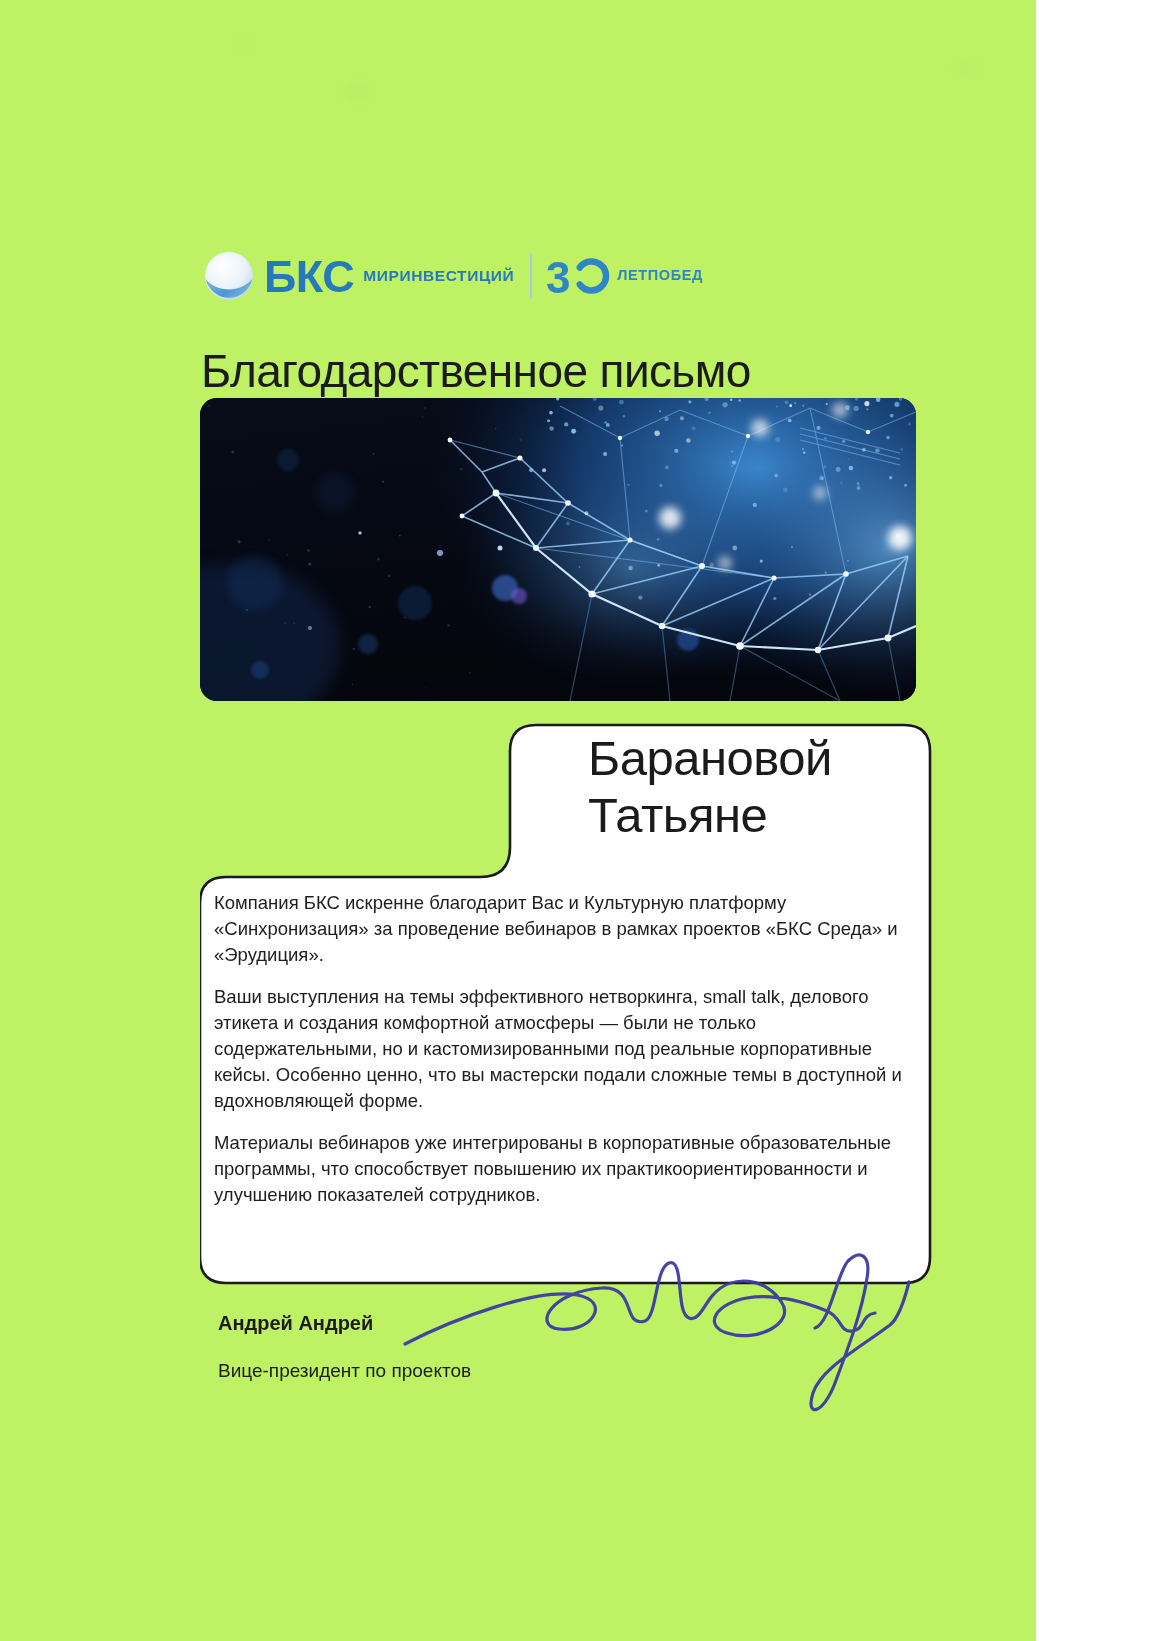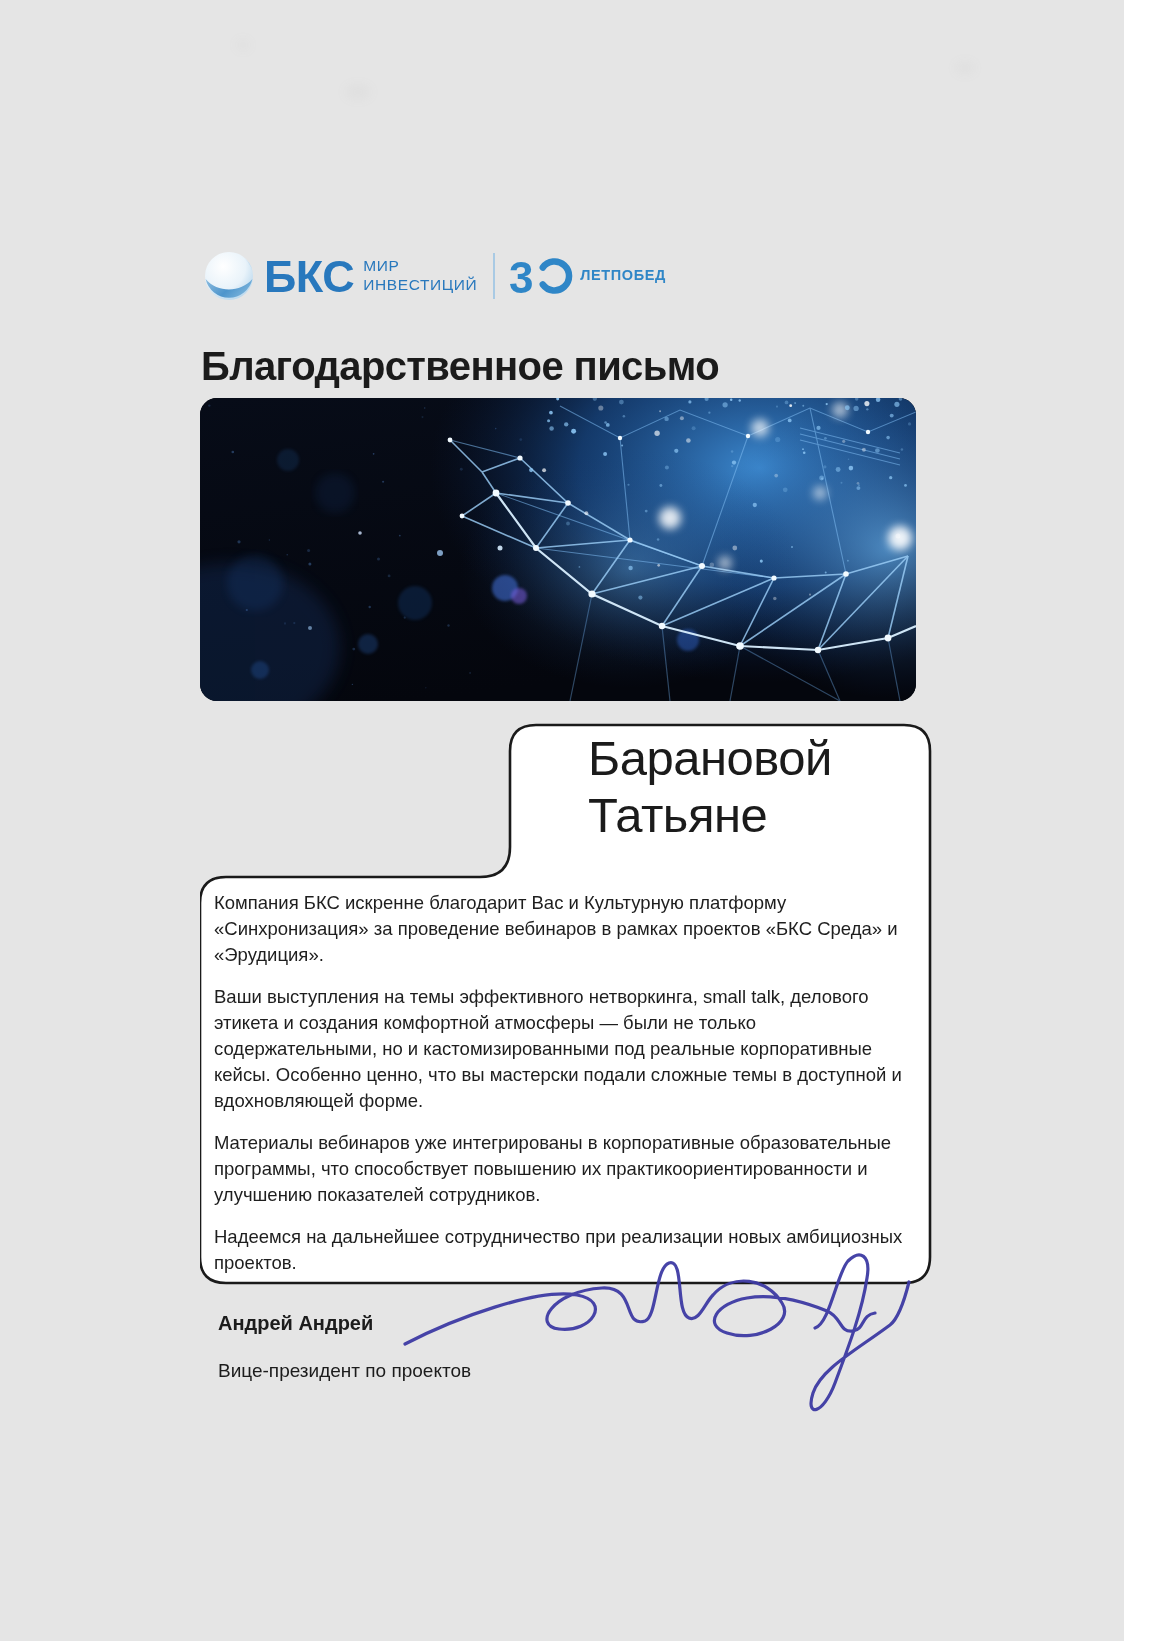--- a/index.html
+++ b/index.html
@@ -1,41 +1,41 @@
 <!DOCTYPE html>
 <html lang="ru"><head>
 <meta charset="utf-8">
 <style>
   html,body{margin:0;padding:0;background:#ffffff;}
   .page{
     position:relative;
-    width:1124px;height:1641px;
-    background:#e5e5e5;
+    width:1036px;height:1641px;
+    background:#bef264;
     font-family:"Liberation Sans", sans-serif;
     overflow:hidden;
     color:#1d1d1d;
   }
   
   .logo{position:absolute;left:203px;top:247px;height:58px;display:flex;align-items:center;}
   .logo-sphere{width:52px;height:52px;margin-right:9px;}
   .brand-text{
     font-size:45px;font-weight:700;color:#2878bd;letter-spacing:-0.5px;line-height:1;
     margin-right:9px;
   }
-  .tagline{display:flex;flex-direction:column;justify-content:center;
-    font-size:15.5px;font-weight:400;color:#2878bd;letter-spacing:0.6px;line-height:1.22;}
+  .tagline{display:flex;flex-direction:row;justify-content:center;
+    font-size:15.5px;font-weight:700;color:#2878bd;letter-spacing:0.6px;line-height:1.22;}
   .logo-divider{width:2px;height:46px;background:#a9cae4;margin:0 14px 0 16px;}
   .anniv{display:flex;align-items:center;}
   .anniv svg{display:block;}
   .anniv-tagline{display:flex;flex-direction:row;justify-content:center;margin-left:5px;
     font-size:14.5px;font-weight:700;color:#2f86c7;letter-spacing:0.6px;line-height:1.22;}
   
   .doc-title{
     position:absolute;left:201px;top:344px;
-    font-size:40px;font-weight:700;color:#1b1b1b;letter-spacing:-0.6px;
+    font-size:46px;font-weight:400;color:#1b1b1b;letter-spacing:-0.6px;
   }
   
   .hero{
     position:absolute;left:200px;top:398px;width:716px;height:303px;
     border-radius:17px;overflow:hidden;background:#04060d;
   }
   .hero svg{display:block;width:716px;height:303px;}
   
   .bubble-outline{position:absolute;left:200px;top:723px;width:732px;height:562px;}
   
@@ -362,21 +362,20 @@
 
   <div class="recipient">
     <div>Барановой</div>
     <div>Татьяне</div>
   </div>
 
   <div class="letter-body">
     <p>Компания БКС искренне благодарит Вас и Культурную платформу «Синхронизация» за проведение вебинаров в рамках проектов «БКС Среда» и «Эрудиция».</p>
     <p>Ваши выступления на темы эффективного нетворкинга, small talk, делового этикета и создания комфортной атмосферы — были не только содержательными, но и кастомизированными под реальные корпоративные кейсы. Особенно ценно, что вы мастерски подали сложные темы в доступной и вдохновляющей форме.</p>
     <p>Материалы вебинаров уже интегрированы в корпоративные образовательные программы, что способствует повышению их практикоориентированности и улучшению показателей сотрудников.</p>
-    <p>Надеемся на дальнейшее сотрудничество при реализации новых амбициозных проектов.</p>
   </div>
 
   <div class="signer-name">Андрей Андрей</div>
   <div class="signer-role">Вице-президент по проектов</div>
 
   <svg class="signature" viewBox="0 0 530 200">
     <g fill="none" stroke="#3d3aa3" stroke-width="3.2" stroke-linecap="round" opacity="0.95">
       <path d="M 20,112 C 70,86 152,56 192,63 C 227,69 207,101 174,97
                C 147,94 167,59 217,56 C 252,54 237,96 260,89
                C 272,85 270,36 284,31 C 300,26 290,81 304,86

